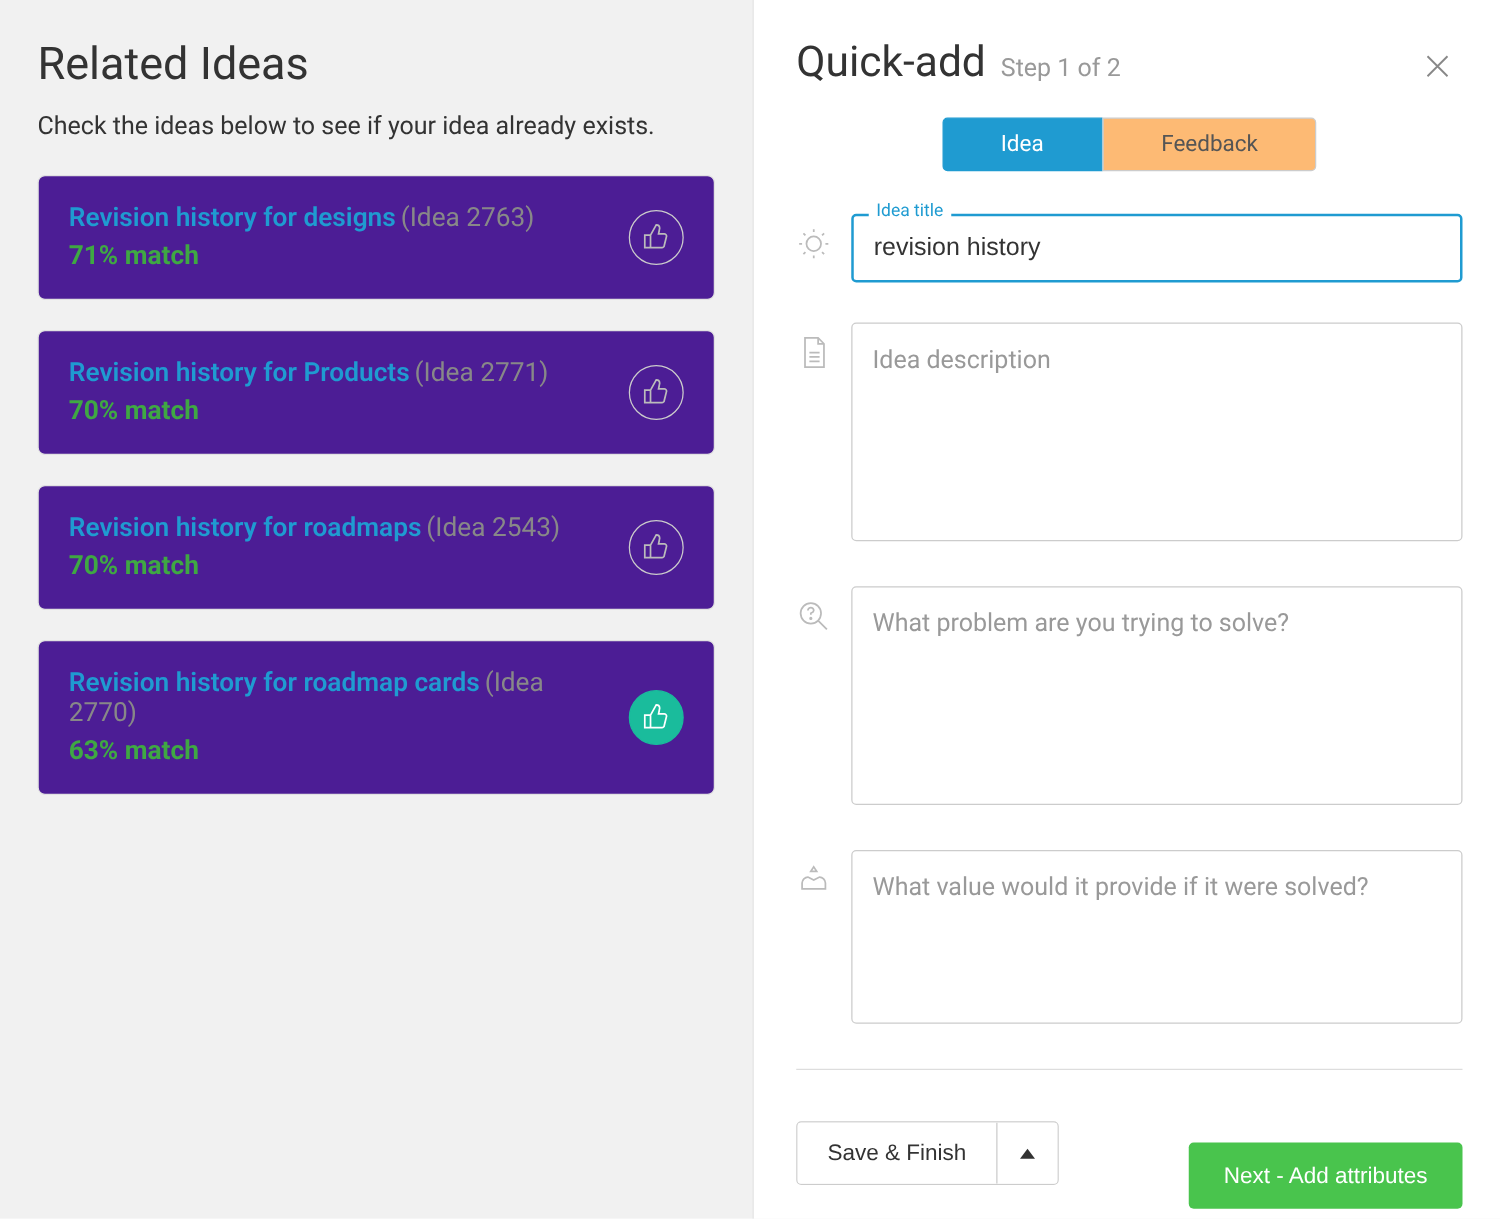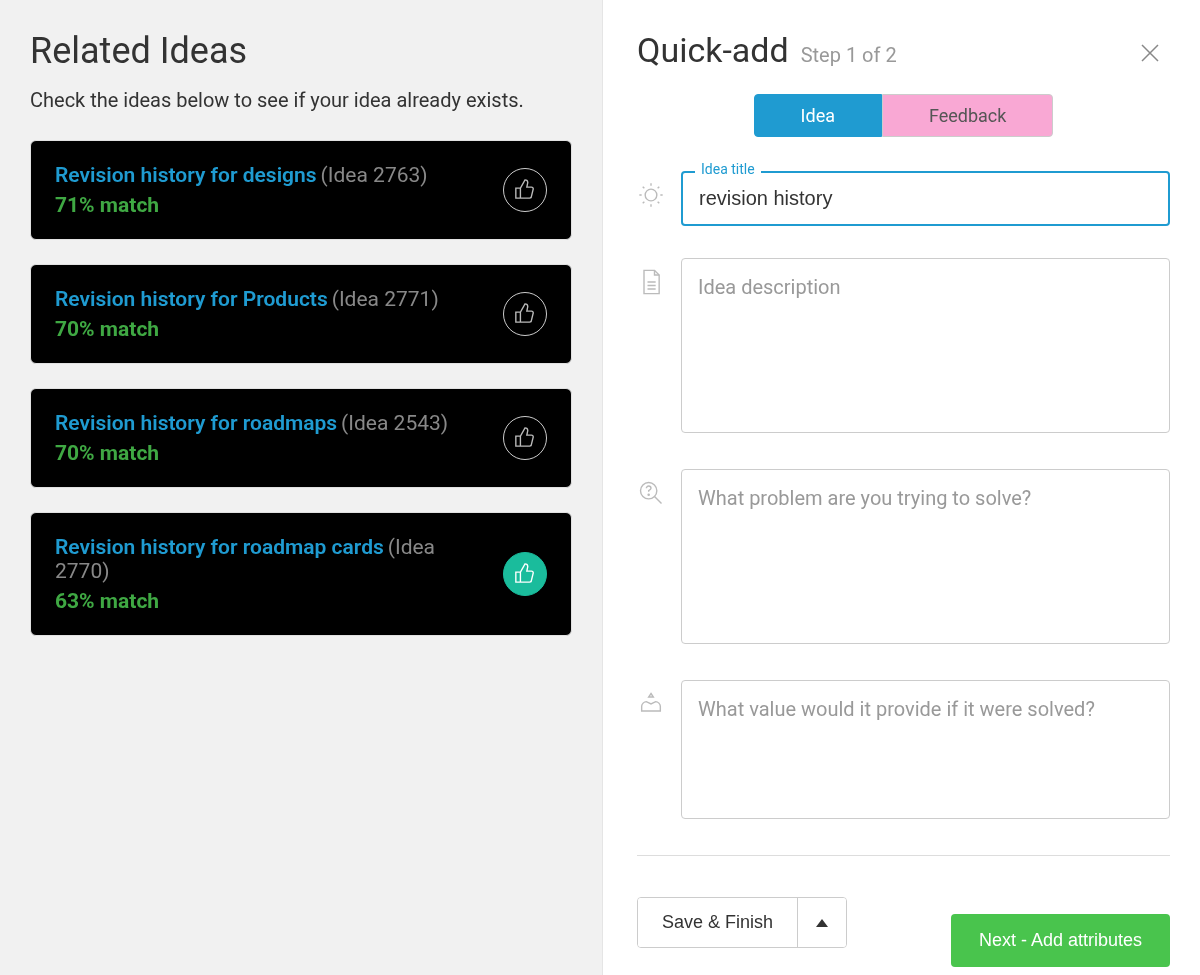--- a/index.html
+++ b/index.html
@@ -27,21 +27,21 @@
     font-weight: 400;
     color: #333;
     margin-bottom: 16px;
   }
   .left-subtitle {
     font-size: 20px;
     color: #333;
     margin-bottom: 28px;
   }
   .idea-card {
-    background: #000000;
+    background: #4c1d95;
     border: 1px solid #e1e1e1;
     border-radius: 6px;
     padding: 22px 24px;
     margin-bottom: 24px;
     display: flex;
     align-items: center;
     justify-content: flex-end;
   }
   .idea-card .text {
     flex: 1;
@@ -125,21 +125,21 @@
     display: flex;
     justify-content: center;
     margin-bottom: 34px;
     align-items: flex-end;
   }
   .tab {
     padding: 10px 46px;
     font-size: 18px;
     border: 1px solid #ccc;
     cursor: pointer;
-    background: #f9a8d4;
+    background: #fdba74;
     color: #555;
   }
   .tab:first-child { border-radius: 4px 0 0 4px; }
   .tab:last-child { border-radius: 0 4px 4px 0; }
   .tab.active {
     background: #1f9bd1;
     color: #fff;
     border-color: #1f9bd1;
   }
 

